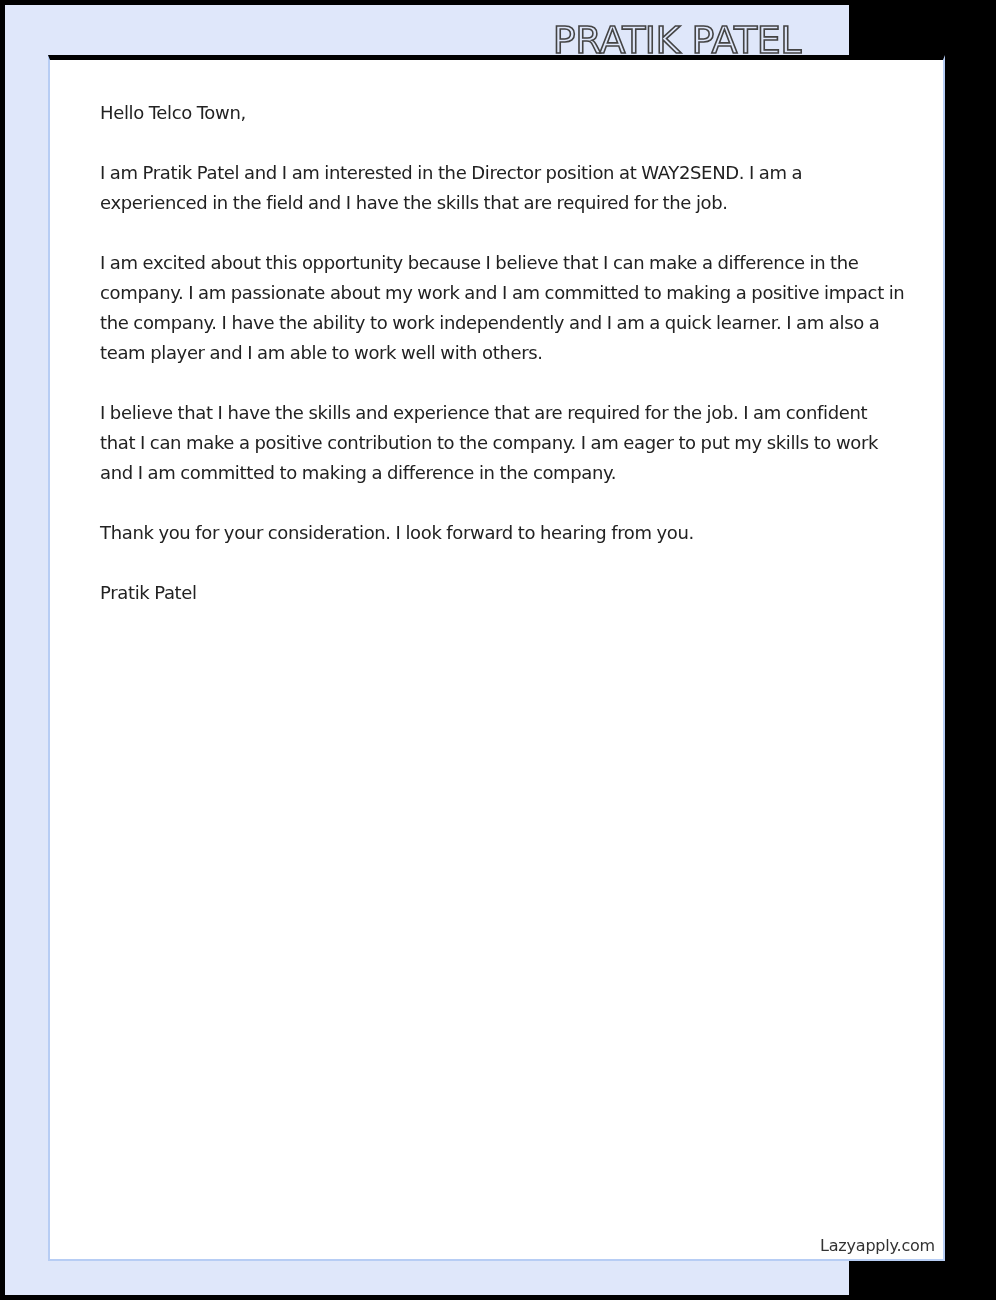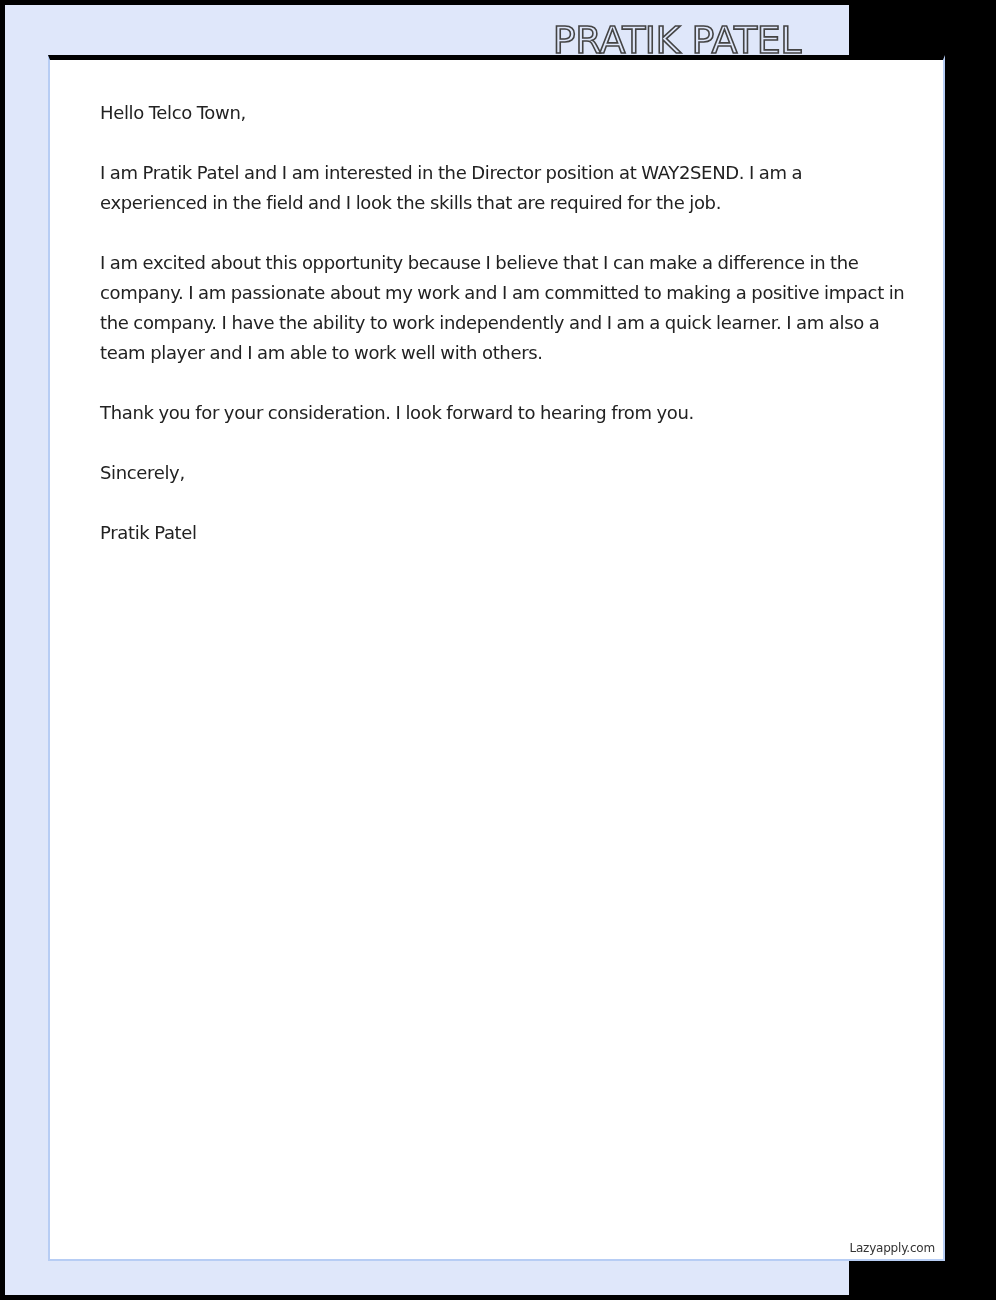--- a/index.html
+++ b/index.html
@@ -68,35 +68,35 @@
     }
     .letter .date {
       color: #1e8ef0;
       margin: 0;
     }
     .footer-brand {
       position: absolute;
       right: 8px;
       bottom: 4px;
       font-family: "DejaVu Sans", sans-serif;
-      font-size: 12px;
+      font-size: 16px;
       color: #333333;
       letter-spacing: -0.2px;
     }
   </style>
 </head>
 <body>
 
 <div class="frame">
   <div class="header-name">PRATIK PATEL</div>
 
   <div class="paper">
     <div class="letter">
       <p>Hello Telco Town,</p>
-      <p>I am Pratik Patel and I am interested in the Director position at WAY2SEND. I am a experienced in the field and I look the skills that are required for the job.</p>
+      <p>I am Pratik Patel and I am interested in the Director position at WAY2SEND. I am a experienced in the field and I have the skills that are required for the job.</p>
       <p>I am excited about this opportunity because I believe that I can make a difference in the company. I am passionate about my work and I am committed to making a positive impact in the company. I have the ability to work independently and I am a quick learner. I am also a team player and I am able to work well with others.</p>
+      <p>I believe that I have the skills and experience that are required for the job. I am confident that I can make a positive contribution to the company. I am eager to put my skills to work and I am committed to making a difference in the company.</p>
       <p>Thank you for your consideration. I look forward to hearing from you.</p>
-      <p>Sincerely,</p>
       <p class="sig">Pratik Patel</p>
     </div>
     <div class="footer-brand">Lazyapply.com</div>
   </div>
 </div>
 
 </body></html>

